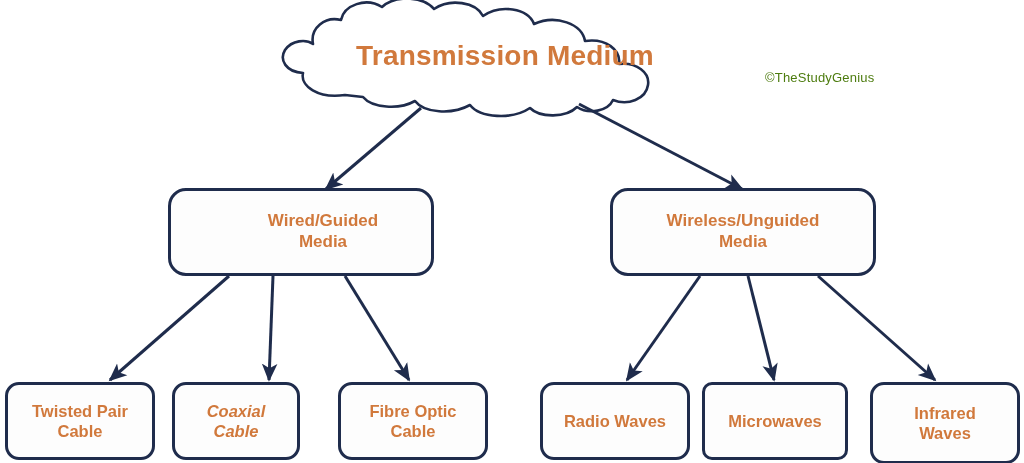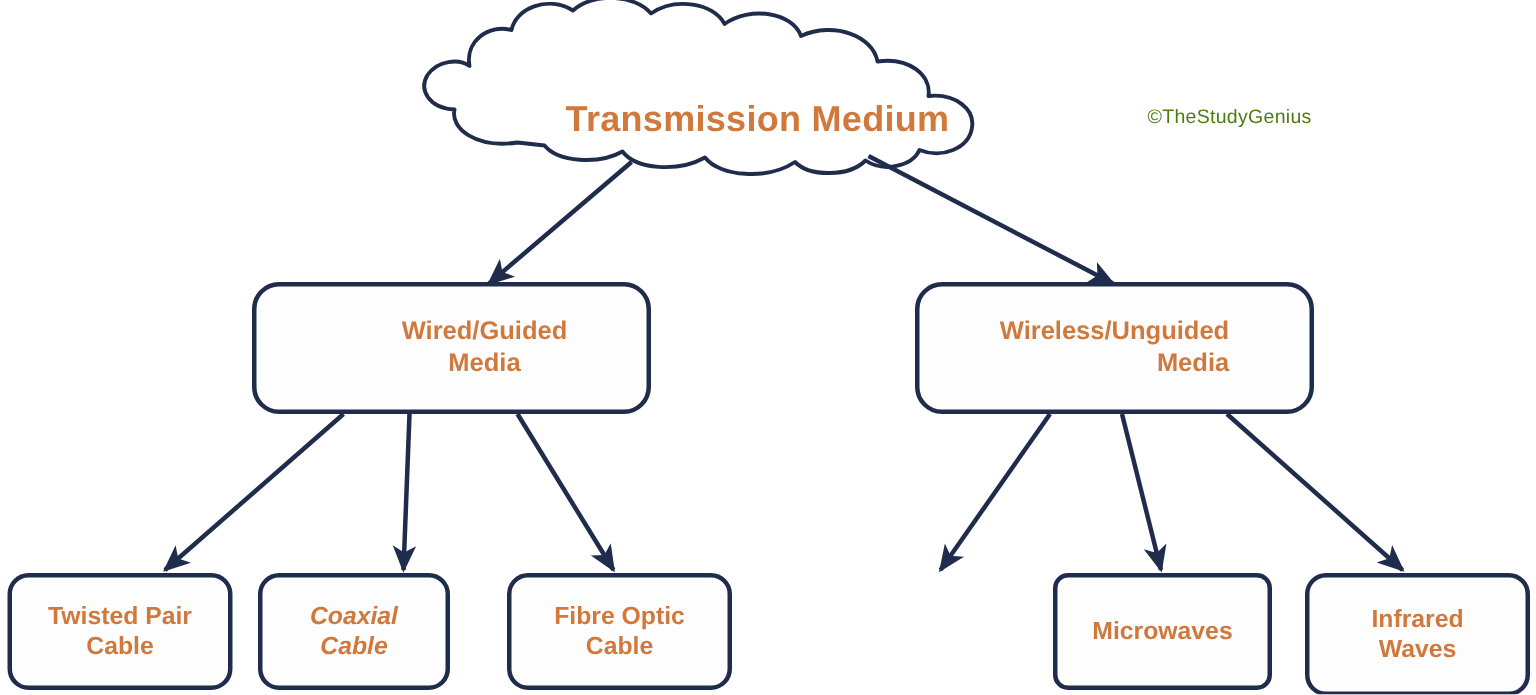--- a/index.html
+++ b/index.html
@@ -54,24 +54,23 @@
     position: absolute;
     left: 285px;
     top: 0px;
     width: 440px;
     height: 112px;
     display: flex;
     align-items: center;
     justify-content: center;
     color: #d1793c;
     font-weight: bold;
-    font-size: 24px;
+    font-size: 28px;
     letter-spacing: 0.2px;
     pointer-events: none;
-    margin-top: 24px;
   }
   #watermark {
     position: absolute;
     left: 765px;
     top: 70px;
     color: #4d7c0f;
     font-size: 13px;
     letter-spacing: 0.2px;
     white-space: nowrap;
   }
@@ -122,40 +121,43 @@
     <line x1="818" y1="276" x2="935" y2="380" stroke="#1f2c4c" stroke-width="3" marker-end="url(#arrowhead)"></line>
   </svg>
 
   <div id="cloud-label">Transmission Medium</div>
 
   <div class="node-box level2" id="node-wired" style="left:168px; top:188px; width:266px; height:88px;padding-left:44px;">
     <span class="node-label">Wired/Guided
 Media</span>
   </div>
 
-  <div class="node-box level2" id="node-wireless" style="left:610px; top:188px; width:266px; height:88px;text-align:right;">
+  <div class="node-box level2" id="node-wireless" style="left:610px; top:188px; width:266px; height:88px;">
     <span class="node-label">Wireless/Unguided
 Media</span>
   </div>
 
   <div class="node-box level3" style="left:5px; top:382px; width:150px; height:78px;">
     <span class="node-label">Twisted Pair
 Cable</span>
   </div>
 
   <div class="node-box level3" style="left:172px; top:382px; width:128px; height:78px;font-style:italic;">
     <span class="node-label">Coaxial
 Cable</span>
   </div>
 
   <div class="node-box level3" style="left:338px; top:382px; width:150px; height:78px;">
     <span class="node-label">Fibre Optic
 Cable</span>
   </div>
 
+  <div class="node-box level3" style="left:540px; top:382px; width:150px; height:78px;">
+    <span class="node-label">Radio Waves</span>
+  </div>
 
   <div class="node-box level3" style="left:702px; top:382px; width:146px; height:78px;border-radius:10px;">
     <span class="node-label">Microwaves</span>
   </div>
 
   <div class="node-box level3" style="left:870px; top:382px; width:150px; height:82px;">
     <span class="node-label">Infrared
 Waves</span>
   </div>
 

